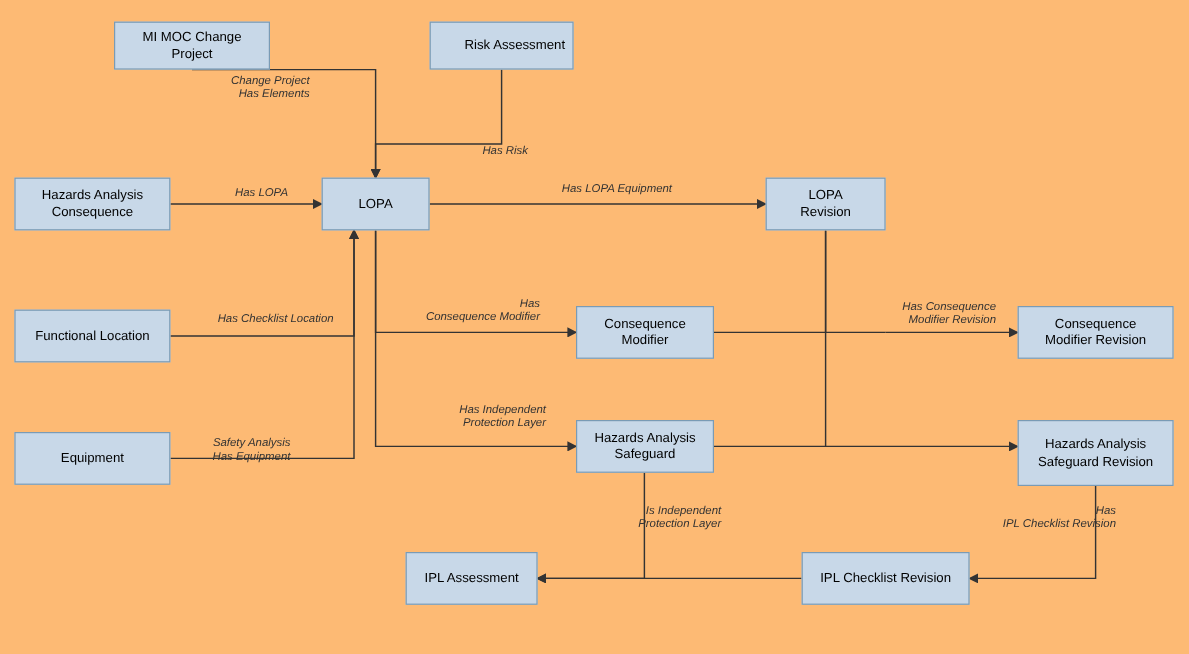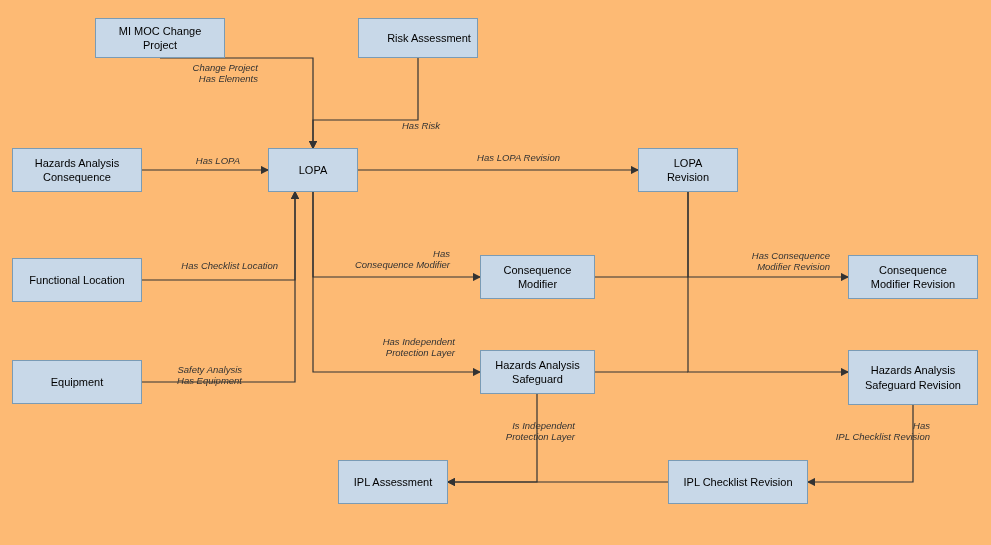--- a/index.html
+++ b/index.html
@@ -127,30 +127,30 @@
   <div class="node" style="left:338px;top:460px;width:110px;height:44px;">IPL Assessment</div>
 
   <div class="node" style="left:668px;top:460px;width:140px;height:44px;">IPL Checklist Revision</div>
 
   <div class="edge-label" style="left:168px;top:62px;width:90px;">Change Project<br>Has Elements</div>
 
   <div class="edge-label" style="left:370px;top:96px;width:70px;margin-top:24px;">Has Risk</div>
 
   <div class="edge-label" style="left:160px;top:155px;width:80px;">Has LOPA</div>
 
-  <div class="edge-label" style="left:450px;top:152px;width:110px;">Has LOPA Revision</div>
+  <div class="edge-label" style="left:450px;top:152px;width:110px;">Has LOPA Equipment</div>
 
   <div class="edge-label" style="left:148px;top:260px;width:130px;">Has Checklist Location</div>
 
   <div class="edge-label" style="left:132px;top:364px;width:110px;">Safety Analysis<br>Has Equipment</div>
 
   <div class="edge-label" style="left:330px;top:248px;width:120px;">Has<br>Consequence Modifier</div>
 
   <div class="edge-label" style="left:700px;top:250px;width:130px;">Has Consequence<br>Modifier Revision</div>
 
   <div class="edge-label" style="left:325px;top:336px;width:130px;">Has Independent<br>Protection Layer</div>
 
 
-  <div class="edge-label" style="left:455px;top:420px;width:120px;">Is Independent<br>Protection Layer</div>
+  <div class="edge-label" style="left:481px;top:420px;width:120px;">Is Independent<br>Protection Layer</div>
 
   <div class="edge-label" style="left:820px;top:420px;width:110px;">Has<br>IPL Checklist Revision</div>
 
 </div>
 
 </body></html>

